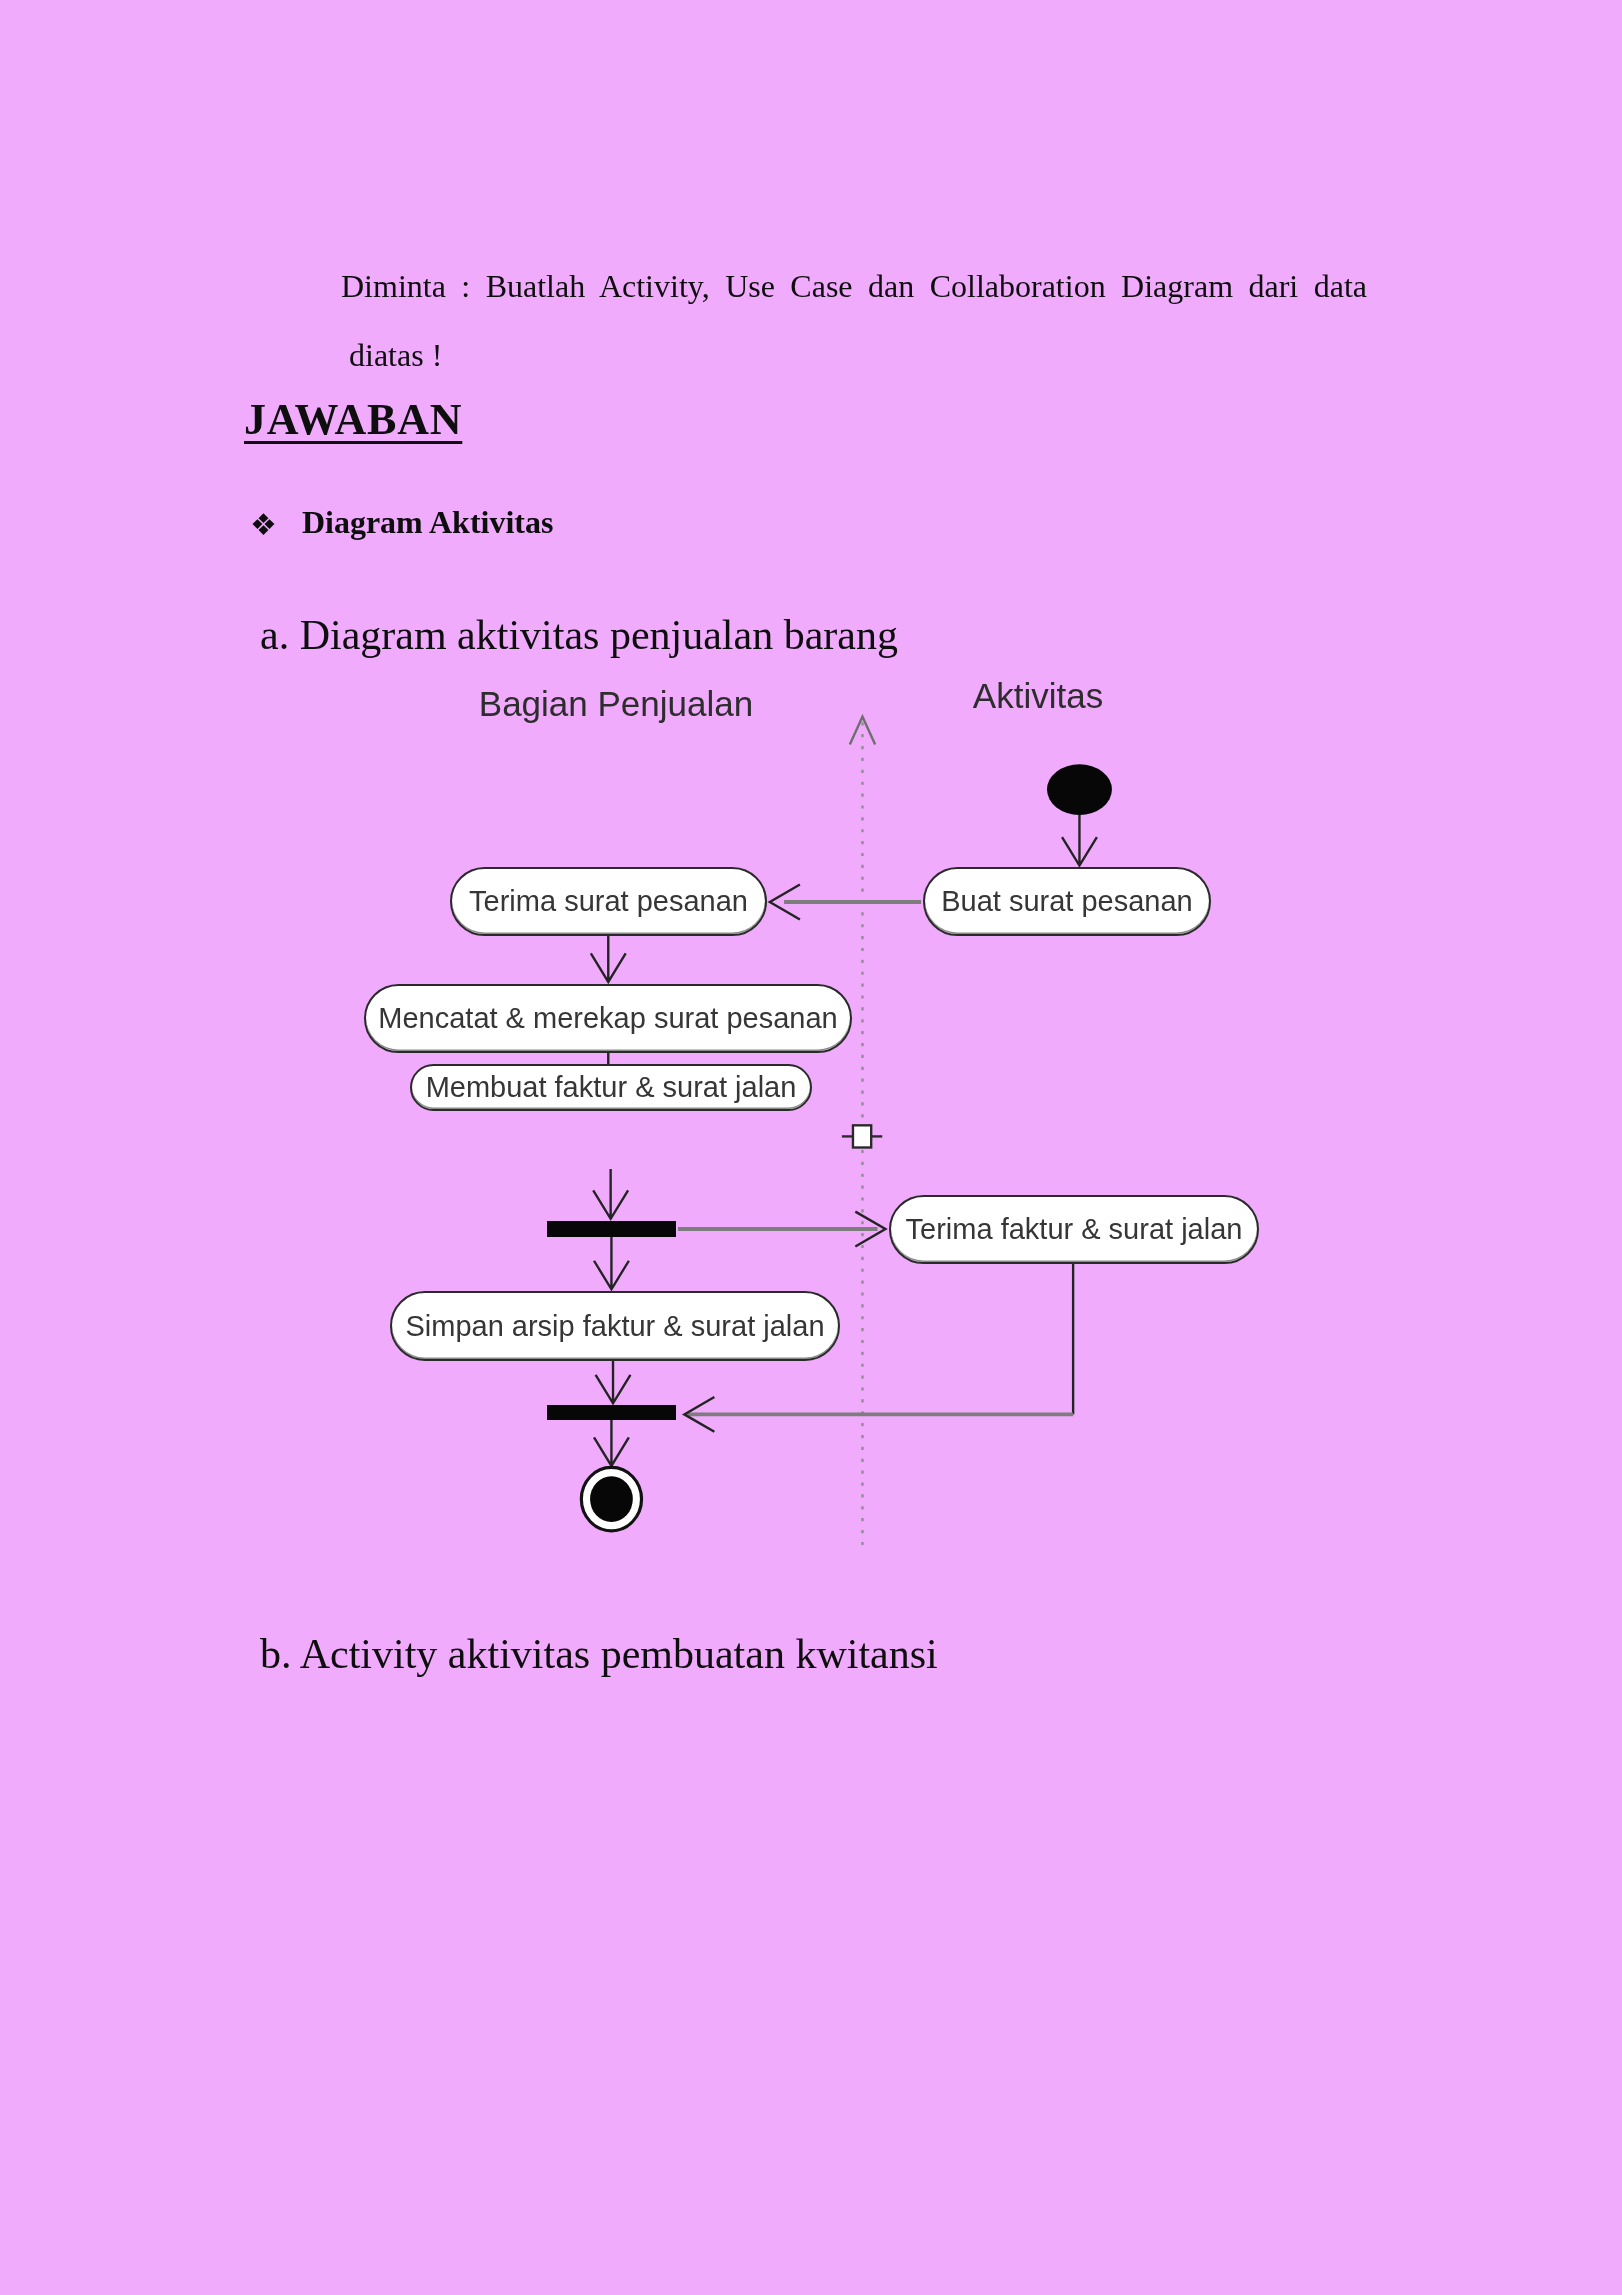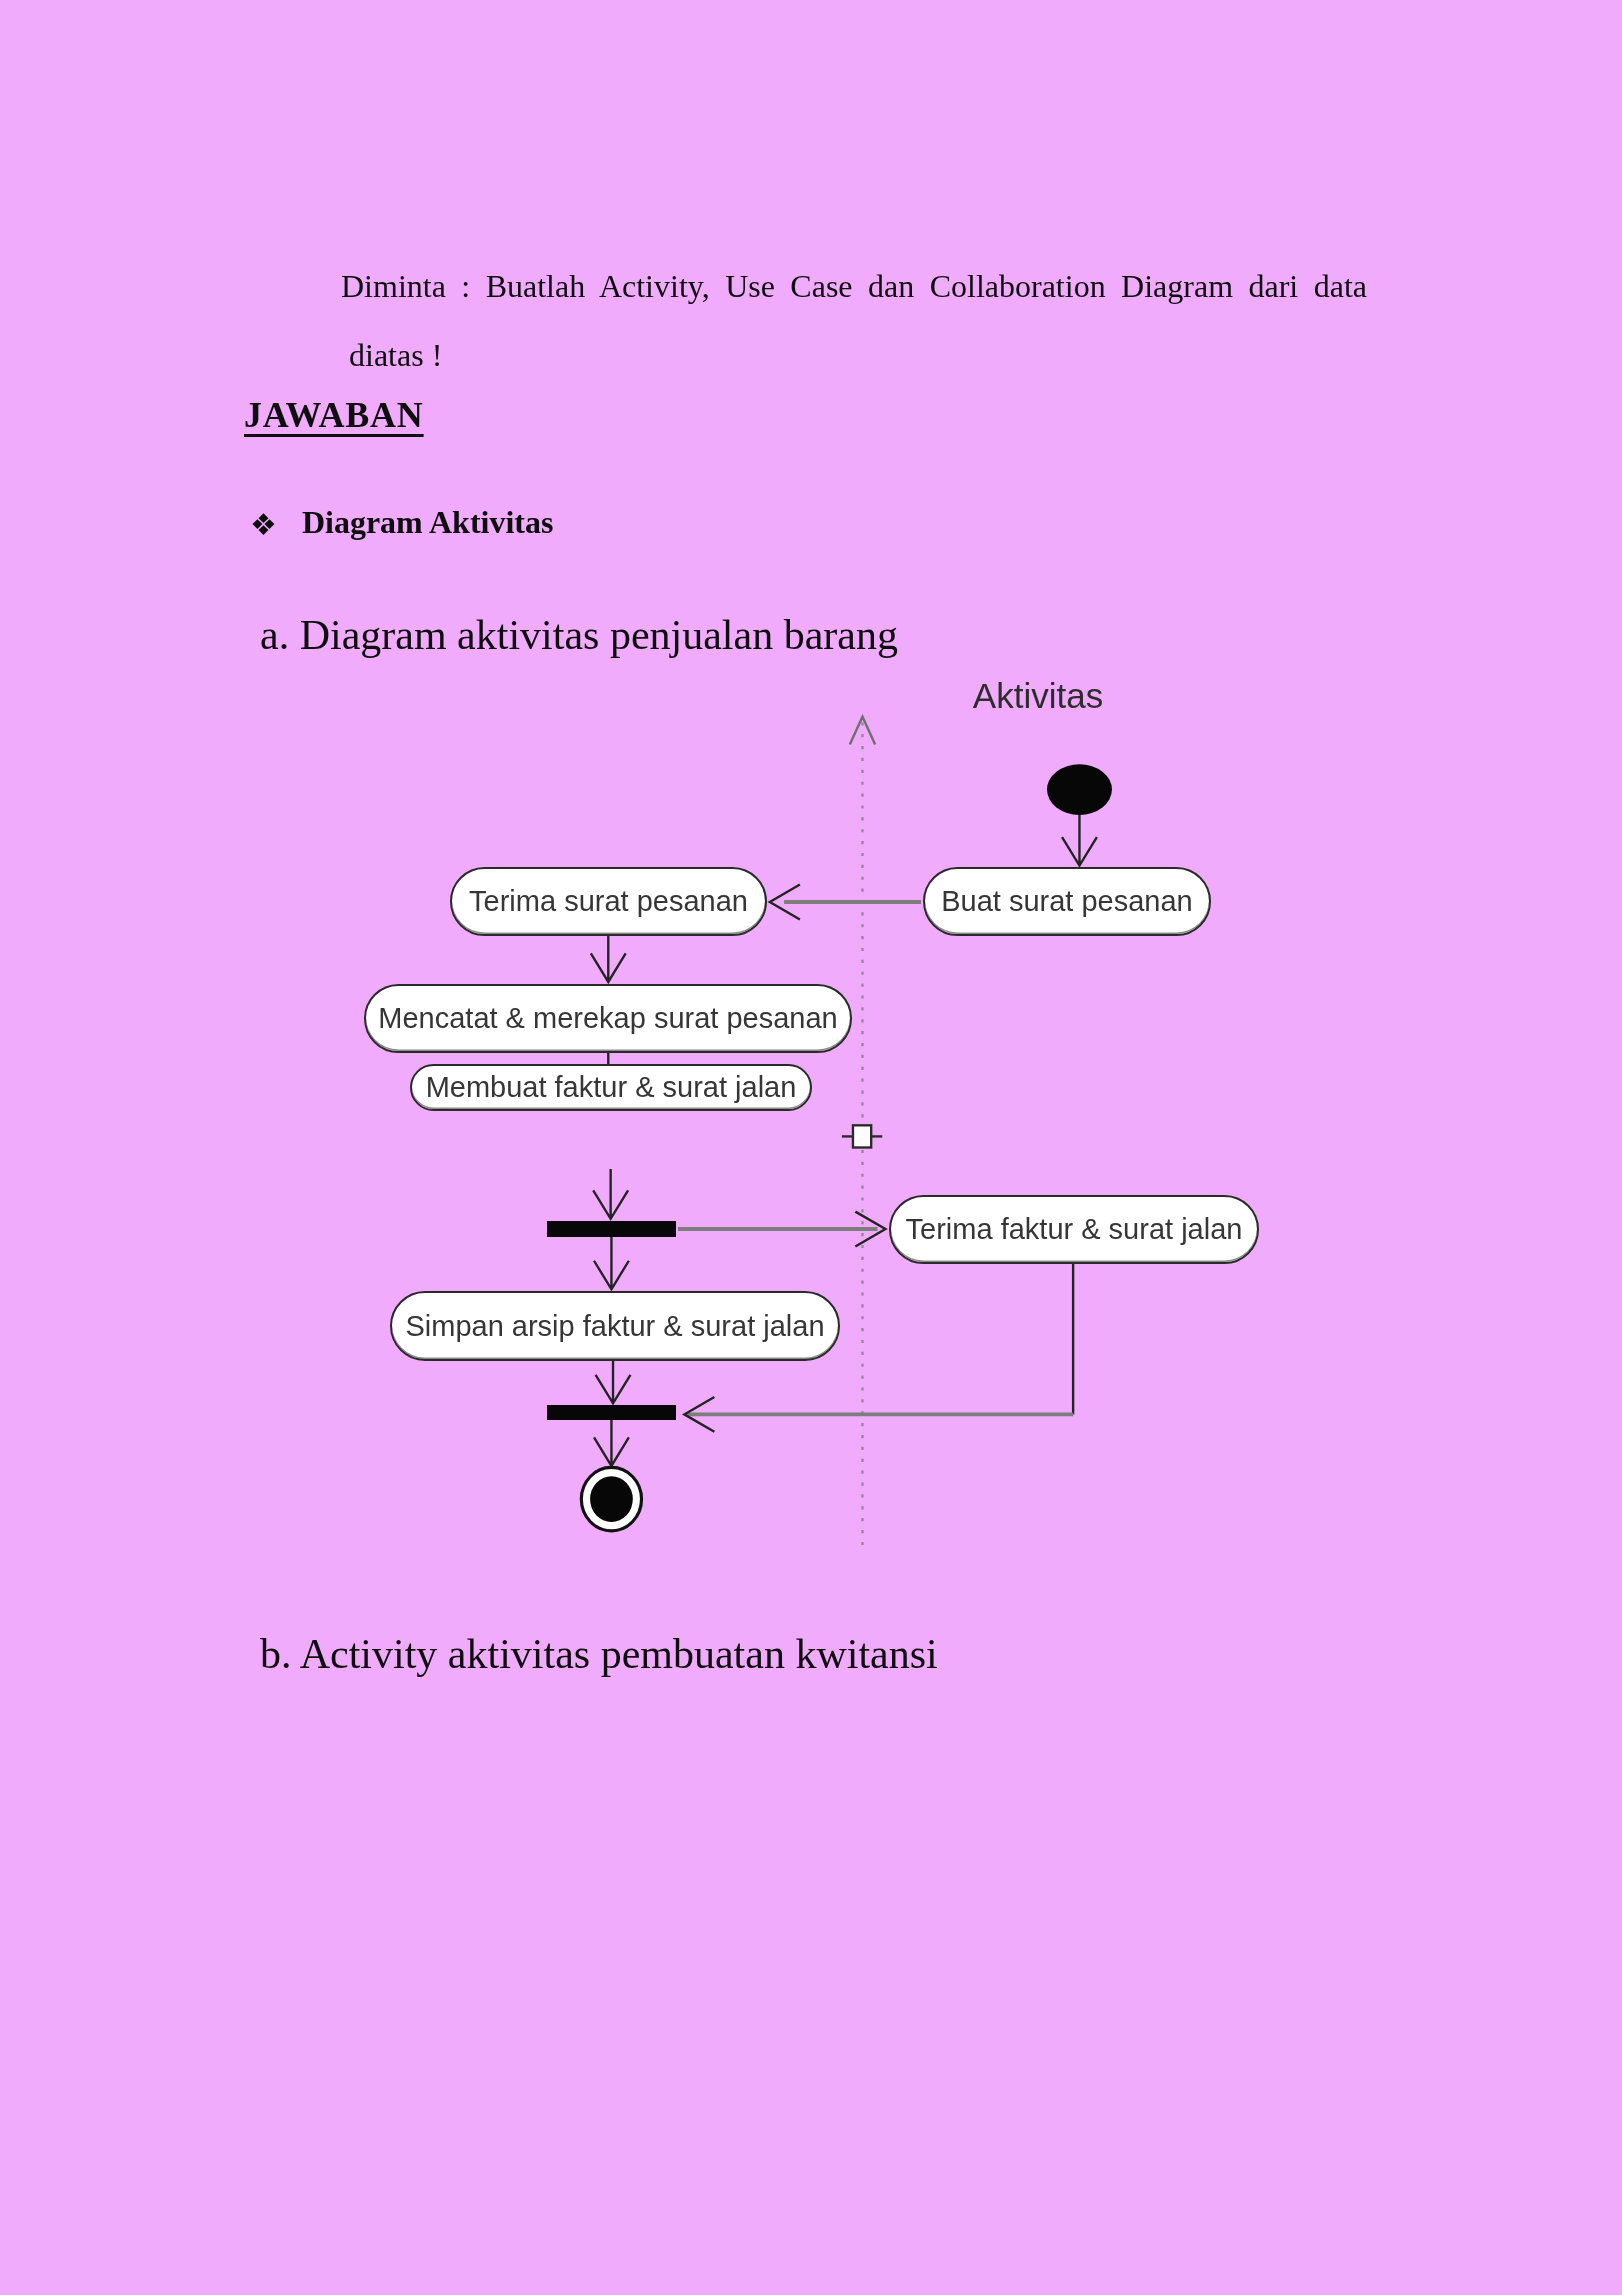--- a/index.html
+++ b/index.html
@@ -13,21 +13,21 @@
   }
   
   .para{
     position:absolute;left:341px;top:252px;width:1026px;
     font-size:32px;line-height:69px;color:#0e0e0e;
   }
   .para .l1{text-align:justify;text-align-last:justify;}
   .para .l2{text-align:left;margin-left:8px;}
   .answer-heading{
     position:absolute;left:244px;top:394px;
-    font-size:36px;font-weight:bold;letter-spacing:0.8px;
+    font-size:44px;font-weight:bold;letter-spacing:0.8px;
     text-decoration:underline;text-decoration-thickness:3.2px;text-underline-offset:7.1px;
   }
   .bullet-row{
     position:absolute;left:250px;top:504px;
     display:flex;align-items:baseline;gap:25px;
     font-size:32px;font-weight:bold;
   }
   .bullet-row .sym{font-family:"DejaVu Sans",sans-serif;font-size:30px;transform:translateY(1.6px);}
   .item-line{position:absolute;left:260px;font-size:42px;}
   .item-a{top:611px;}
@@ -118,20 +118,21 @@
         <path d="M1080 1530 L1118 1552 L1080 1574"></path>
         <path d="M902 1764 L864 1786 L902 1808"></path>
       </g>
 
       <g>
         <ellipse cx="772" cy="1893" rx="38" ry="40" fill="#ffffff" stroke="#111111" stroke-width="4"></ellipse>
         <ellipse cx="772" cy="1893" rx="27" ry="29" fill="#070707"></ellipse>
       </g>
     </svg>
 
+    <div class="lane-label lane-left">Bagian Penjualan</div>
     <div class="lane-label lane-right">Aktivitas</div>
 
     <div class="action n-terima-surat">Terima surat pesanan</div>
     <div class="action n-buat-surat">Buat surat pesanan</div>
     <div class="action n-mencatat">Mencatat &amp; merekap surat pesanan</div>
     <div class="action n-membuat">Membuat faktur &amp; surat jalan</div>
     <div class="action n-terima-faktur">Terima faktur &amp; surat jalan</div>
     <div class="action n-simpan">Simpan arsip faktur &amp; surat jalan</div>
 
     <div class="bar fork-bar"></div>

